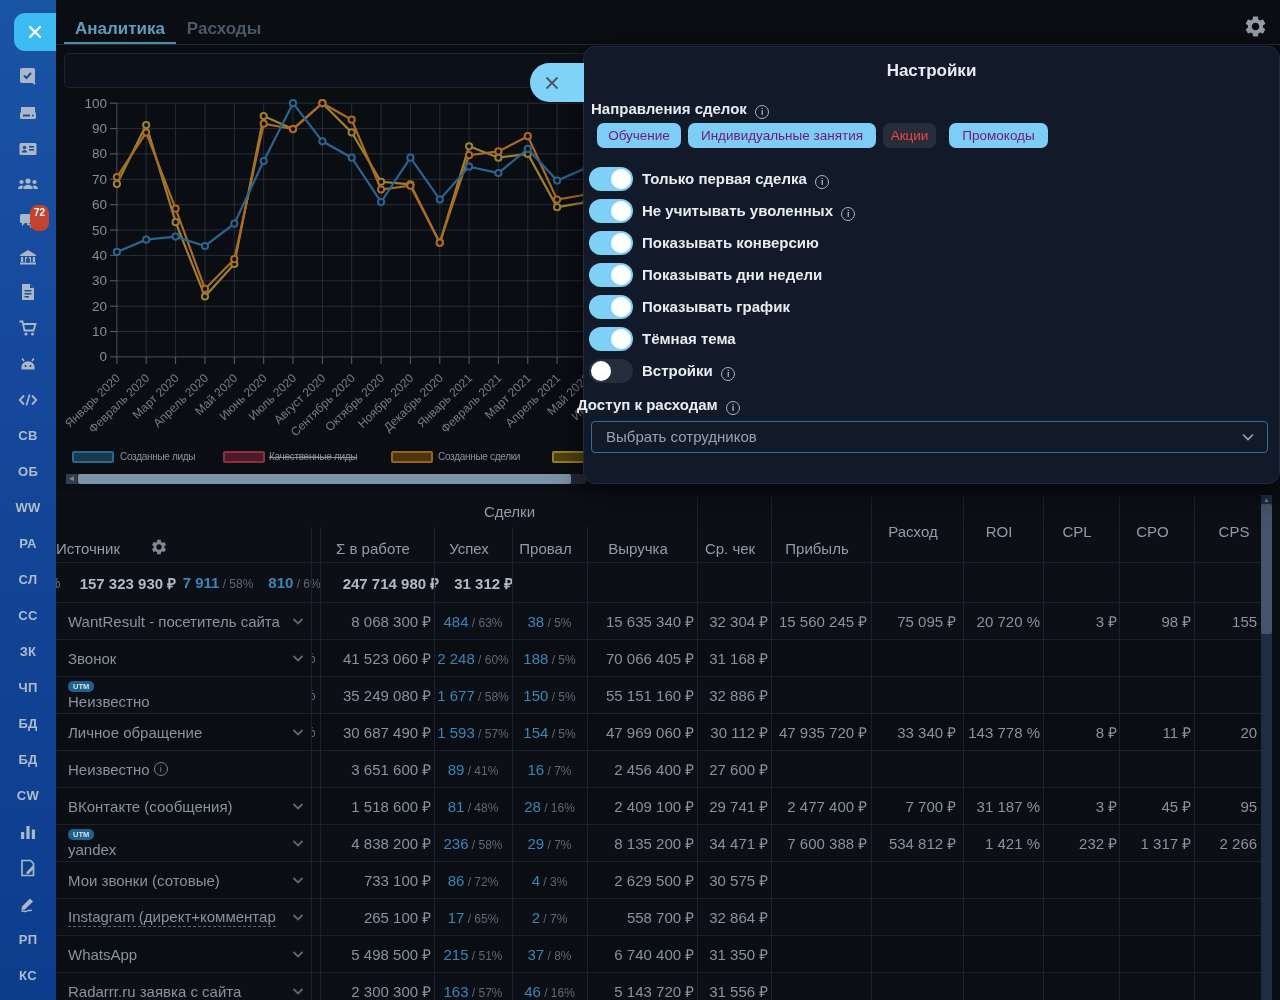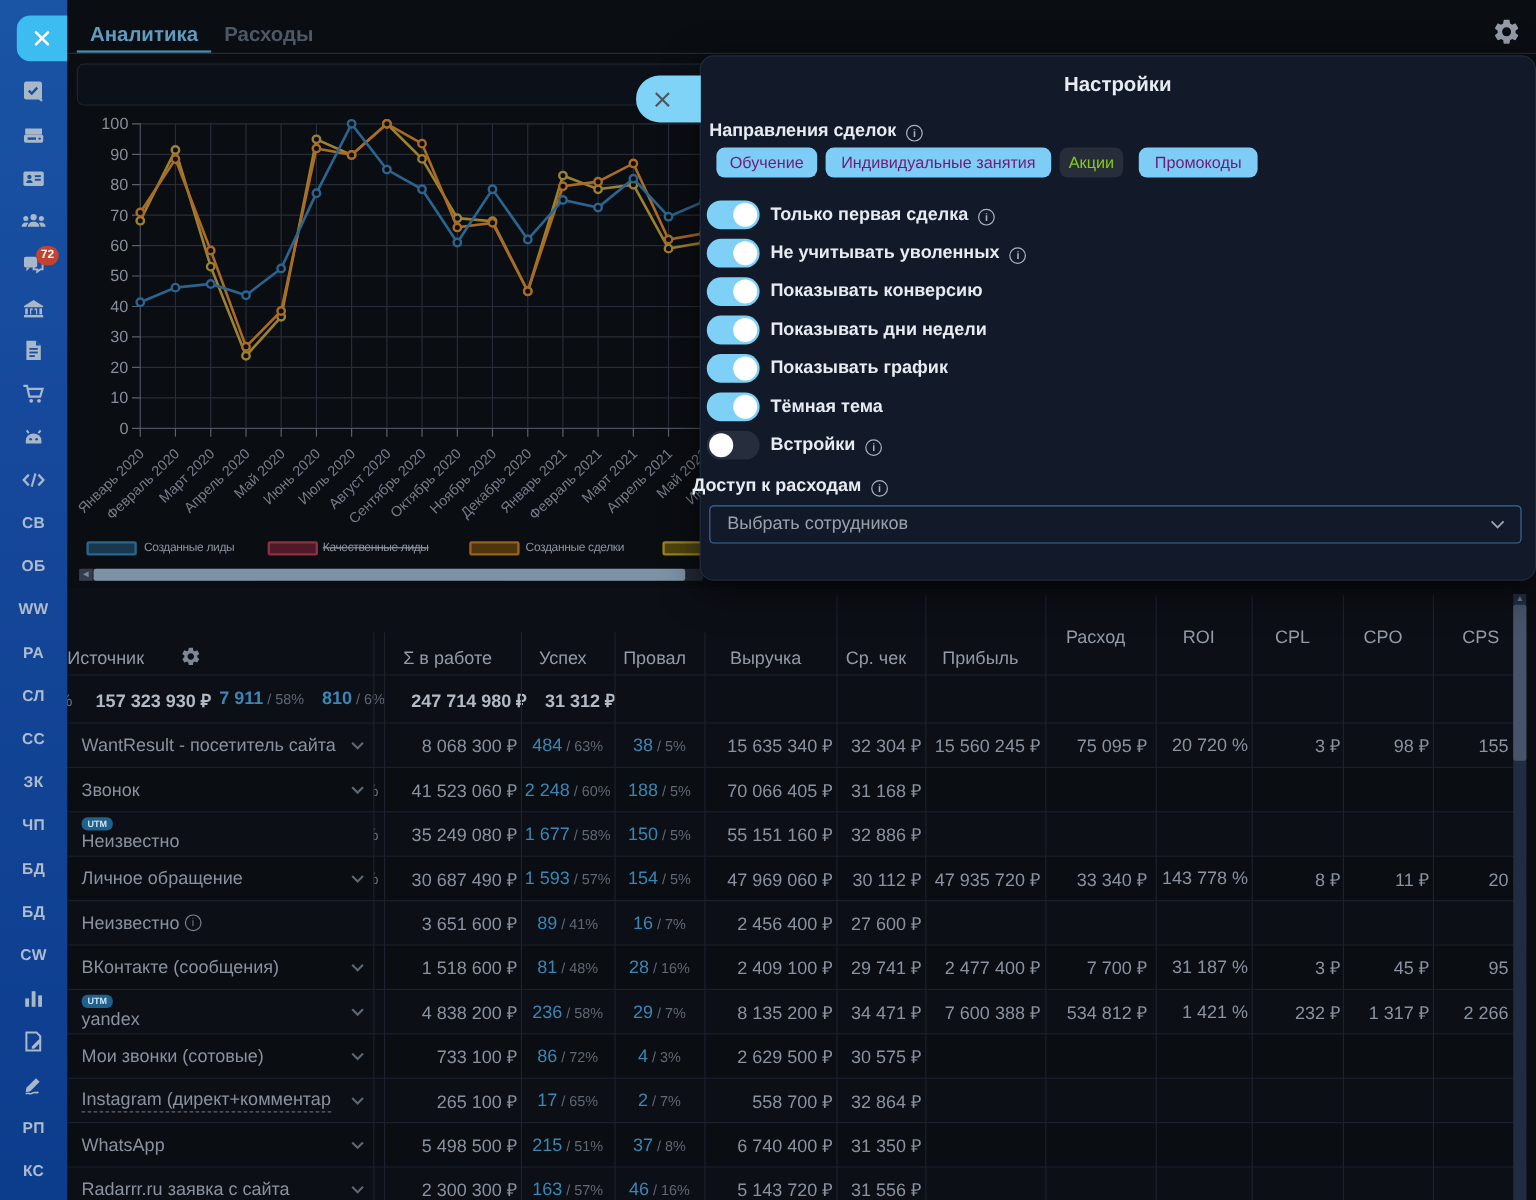--- a/index.html
+++ b/index.html
@@ -3,21 +3,21 @@
 <style>
 *{margin:0;padding:0;box-sizing:border-box}
 body{width:1280px;height:1000px;overflow:hidden;font-family:"Liberation Sans",sans-serif;background:#0a0d12}
 #app{position:relative;width:1280px;height:1000px;overflow:hidden;background:#0a0d12}
 .abs{position:absolute}
 
 #side{position:absolute;left:0;top:0;width:56px;height:1000px;background:linear-gradient(180deg,#1a54a4 0%,#15479a 40%,#0c3d8d 100%)}
 #side .sbtxt{width:56px;text-align:center;font-size:13px;font-weight:bold;color:#aebccb;letter-spacing:.3px}
 #closebtn{position:absolute;left:14px;top:13px;width:42px;height:38px;background:#3dbcf1;border-radius:11px 0 0 11px}
 #closebtn svg{position:absolute;left:13px;top:11px}
-.badge{position:absolute;left:30px;top:205px;min-width:19px;height:16px;background:#c14330;border-radius:8px;color:#fff;font-size:10px;font-weight:bold;text-align:center;line-height:15px;padding:0 3px}
+.badge{position:absolute;left:30px;top:205px;min-width:19px;height:26px;background:#c14330;border-radius:8px;color:#fff;font-size:10px;font-weight:bold;text-align:center;line-height:15px;padding:0 3px}
 
 .tab1{position:absolute;left:64px;top:19px;width:112px;text-align:center;font-size:17px;font-weight:bold;color:#5f9cbe}
 .tab2{position:absolute;left:185px;top:19px;width:78px;text-align:center;font-size:17px;font-weight:bold;color:#4d5866}
 .tabline{position:absolute;left:64px;top:42px;width:112px;height:2px;background:#4d8cab}
 .tabborder{position:absolute;left:56px;top:44px;width:1224px;height:1px;background:#232a34}
 
 .fbar{position:absolute;left:64px;top:53px;width:1208px;height:35px;border:1px solid #1e2530;border-radius:6px;background:#0c1018}
 .fchip{position:absolute;left:70px;top:59px;height:24px;background:#76a2ba;border-radius:4px;color:#10161f;font-size:14px;line-height:24px;padding:0 9px;letter-spacing:-0.2px}
 .fchip .x{font-size:15px;margin-left:7px;color:#1b232d}
 
@@ -61,21 +61,21 @@
 
 .vsb-track{position:absolute;left:1261px;top:495px;width:11px;height:505px;background:#202c42}
 .vsb-thumb{position:absolute;left:1261px;top:504px;width:11px;height:130px;background:#46536a;border-radius:2px}
 .vsb-up{position:absolute;left:1261px;top:495px;width:11px;height:9px;color:#6b7888;font-size:7px;text-align:center;line-height:9px}
 
 .panel{left:583px;top:46px;width:697px;height:438px;background:#121a29;border:1px solid #1f2b40;border-radius:12px;box-shadow:0 8px 30px rgba(0,0,0,.55)}
 .ptitle{left:583px;top:61px;width:697px;text-align:center;font-size:17px;font-weight:bold;color:#e8ecf2}
 .plabel{font-size:15px;font-weight:bold;color:#e8ecf2;line-height:18px}
 .chip{height:25px;line-height:25px;border-radius:7px;font-size:13.5px;font-weight:500;text-align:center}
 .chip.on{background:#7ecdf6;color:#701a75}
-.chip.off{background:#272e3a;color:#84cc16}
+.chip.off{background:#272e3a;color:#ef4444}
 .selbox{left:591px;top:421px;width:677px;height:32px;border:1px solid #3a6a9a;border-radius:4px;font-size:15px;color:#98a2ad;line-height:30px;padding-left:14px}
 </style></head>
 <body>
 <div id="app">
 
 <svg class="abs" style="left:56px;top:90px" width="600" height="345" viewBox="0 0 600 345">
 <line x1="61.5" y1="266.9" x2="600" y2="266.9" stroke="#4b525c" stroke-width="1"></line>
 <line x1="54" y1="266.9" x2="61.5" y2="266.9" stroke="#5a616b" stroke-width="1"></line>
 <text x="51" y="271.4" text-anchor="end" font-size="13.5" fill="#878e98">0</text>
 <line x1="61.5" y1="241.5" x2="600" y2="241.5" stroke="#272d37" stroke-width="1"></line>
@@ -226,20 +226,21 @@
     <div class="abs ltxt" style="left:269px;top:447px;text-decoration:line-through">Качественные лиды</div>
     <div class="abs" style="left:391px;top:451px;width:42px;height:12px;border:2px solid #96621c;background:#4f350e;border-radius:2px;box-sizing:border-box"></div>
     <div class="abs ltxt" style="left:438px;top:447px">Созданные сделки</div>
     <div class="abs" style="left:552px;top:451px;width:42px;height:12px;border:2px solid #96821c;background:#4f440e;border-radius:2px;box-sizing:border-box"></div>
 <div class="hsb-track"></div>
     <div class="hsb-thumb"></div>
     <div class="hsb-btn">◄</div>
 
 <div class="abs lite" style="left:56px;top:490px;width:1205px;height:72px"></div>
 <div id="tbl">
+<div class="thdr" style="left:265px;top:13px;width:377px;text-align:center">Сделки</div>
 <div class="thdr" style="left:0px;top:50px;">Источник</div>
 <div class="thdr" style="left:264px;top:50px;width:106px;text-align:center">Σ в работе</div>
 <div class="thdr" style="left:378px;top:50px;width:70px;text-align:center">Успех</div>
 <div class="thdr" style="left:456px;top:50px;width:67px;text-align:center">Провал</div>
 <div class="thdr" style="left:531px;top:50px;width:102px;text-align:center">Выручка</div>
 <div class="thdr" style="left:641px;top:50px;width:66px;text-align:center">Ср. чек</div>
 <div class="thdr" style="left:715px;top:50px;width:92px;text-align:center">Прибыль</div>
 <div class="thdr" style="left:815px;top:33px;width:84px;text-align:center">Расход</div>
 <div class="thdr" style="left:907px;top:33px;width:72px;text-align:center">ROI</div>
 <div class="thdr" style="left:987px;top:33px;width:68px;text-align:center">CPL</div>

